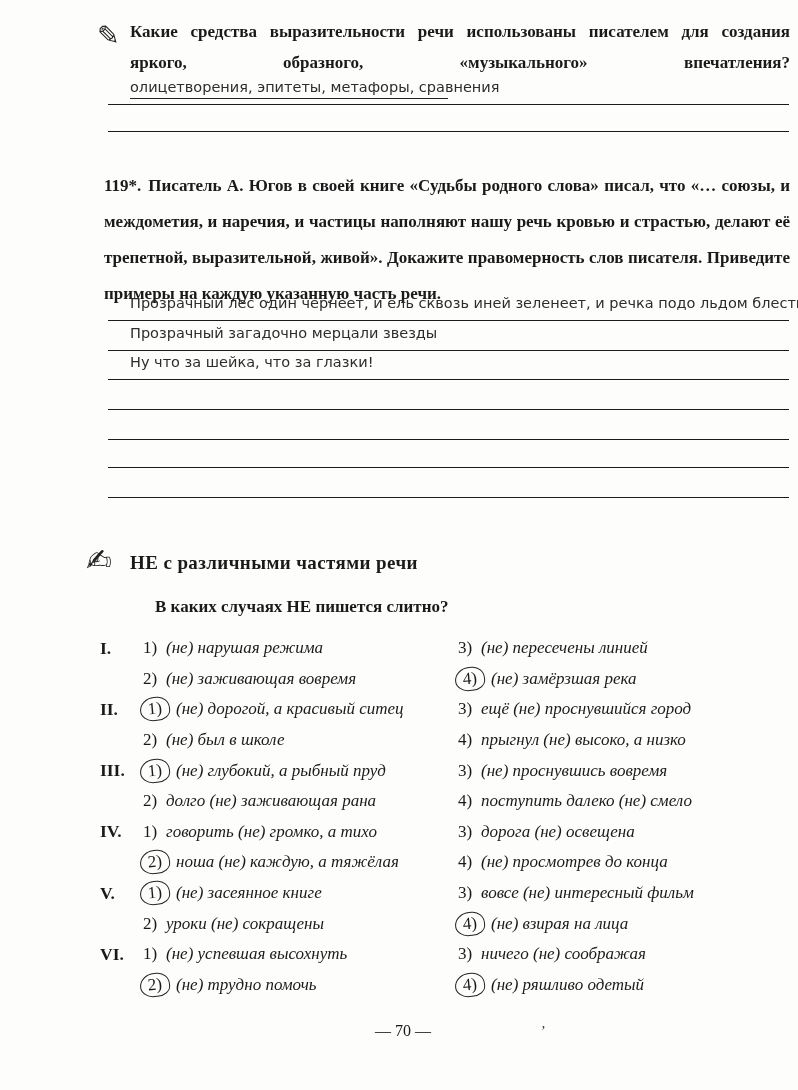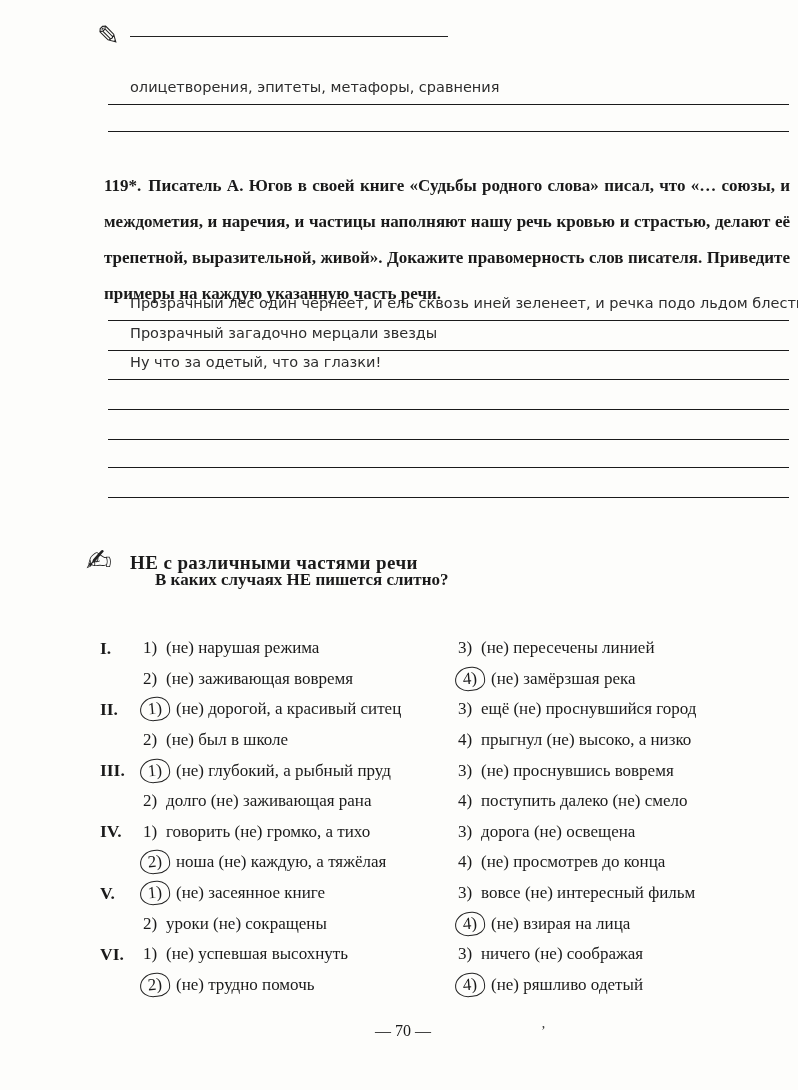--- a/index.html
+++ b/index.html
@@ -20,64 +20,65 @@
       border-bottom:1.7px solid #1b1b1b;display:flex;align-items:flex-start;}
   .hand{font-family:"DejaVu Sans", sans-serif;font-size:14.5px;color:#2d2d2d;
       padding-left:22px;padding-bottom:3px;white-space:nowrap;}
 
   .ex119{position:absolute;left:104px;top:168px;width:686px;
       font-weight:bold;font-size:17px;line-height:36px;text-align:justify;}
   .ex-num{margin-right:7px;}
 
   .sec-title{position:absolute;left:130px;top:552px;width:660px;text-align:left;
       font-weight:bold;font-size:19px;letter-spacing:0.4px;font-family:Liberation Serif, serif;}
-  .sec-sub{position:absolute;left:155px;top:570px;font-weight:bold;font-size:17px;text-align:right;}
+  .sec-sub{position:absolute;left:155px;top:597px;font-weight:bold;font-size:17px;text-align:right;}
 
   .list{position:absolute;left:100px;top:633px;width:692px;}
   .row{display:flex;height:30.6px;align-items:center;}
   .cell{display:flex;align-items:center;flex:0 0 355px;min-width:0;}
   .cell.right{flex:1 1 auto;}
   .roman{flex:0 0 40px;font-weight:bold;font-size:17.5px;}
   .num{font-size:17px;margin-right:6px;display:inline-flex;justify-content:center;
       align-items:center;min-width:20px;height:22px;}
   .num.circled{border:1.6px solid #222;padding:0 4px;
       border-radius:55% 45% 50% 50% / 60% 55% 45% 50%;transform:rotate(-5deg);}
-  .txt{font-size:17px;white-space:nowrap;}
+  .txt{font-size:17px;white-space:nowrap;font-style:italic;}
 
   .footer{position:absolute;left:8px;right:0;top:1022px;text-align:center;font-size:16px;}
   .stray{position:absolute;left:541px;top:1024px;font-size:14px;color:#333;}
 </style>
 </head>
 <body>
 
 <div class="page">
 
   <span class="icon pencil-icon">✎</span>
 
   <div class="q1">
+    <span>Какие средства выразительности речи использованы писателем для создания яркого, образного, «музыкального» впечатления?</span>
     <span class="inline-underline"></span>
   </div>
 
   <div class="ruled" style="top:79px">
     <span class="hand">олицетворения, эпитеты, метафоры, сравнения</span>
   </div>
   <div class="ruled" style="top:106px"></div>
 
   <div class="ex119">
     <span class="ex-num">119*.</span><span>Писатель А. Югов в своей книге «Судьбы родного слова» писал, что «… союзы, и междометия, и наречия, и частицы наполняют нашу речь кровью и страстью, делают её трепетной, выразительной, живой». Докажите правомерность слов писателя. Приведите примеры на каждую указанную часть  речи.</span>
   </div>
 
   <div class="ruled" style="top:295px">
     <span class="hand">Прозрачный лес один чернеет, и ель сквозь иней зеленеет, и речка подо льдом блестит</span>
   </div>
   <div class="ruled" style="top:325px">
     <span class="hand">Прозрачный загадочно мерцали звезды</span>
   </div>
   <div class="ruled" style="top:354px">
-    <span class="hand">Ну что за одетый, что за глазки!</span>
+    <span class="hand">Ну что за шейка, что за глазки!</span>
   </div>
   <div class="ruled" style="top:384px"></div>
   <div class="ruled" style="top:414px"></div>
   <div class="ruled" style="top:442px"></div>
   <div class="ruled" style="top:472px"></div>
 
   <span class="icon hand-icon">✍</span>
   <div class="sec-title">НЕ с различными частями речи</div>
   <div class="sec-sub">В каких случаях НЕ пишется слитно?</div>
 

